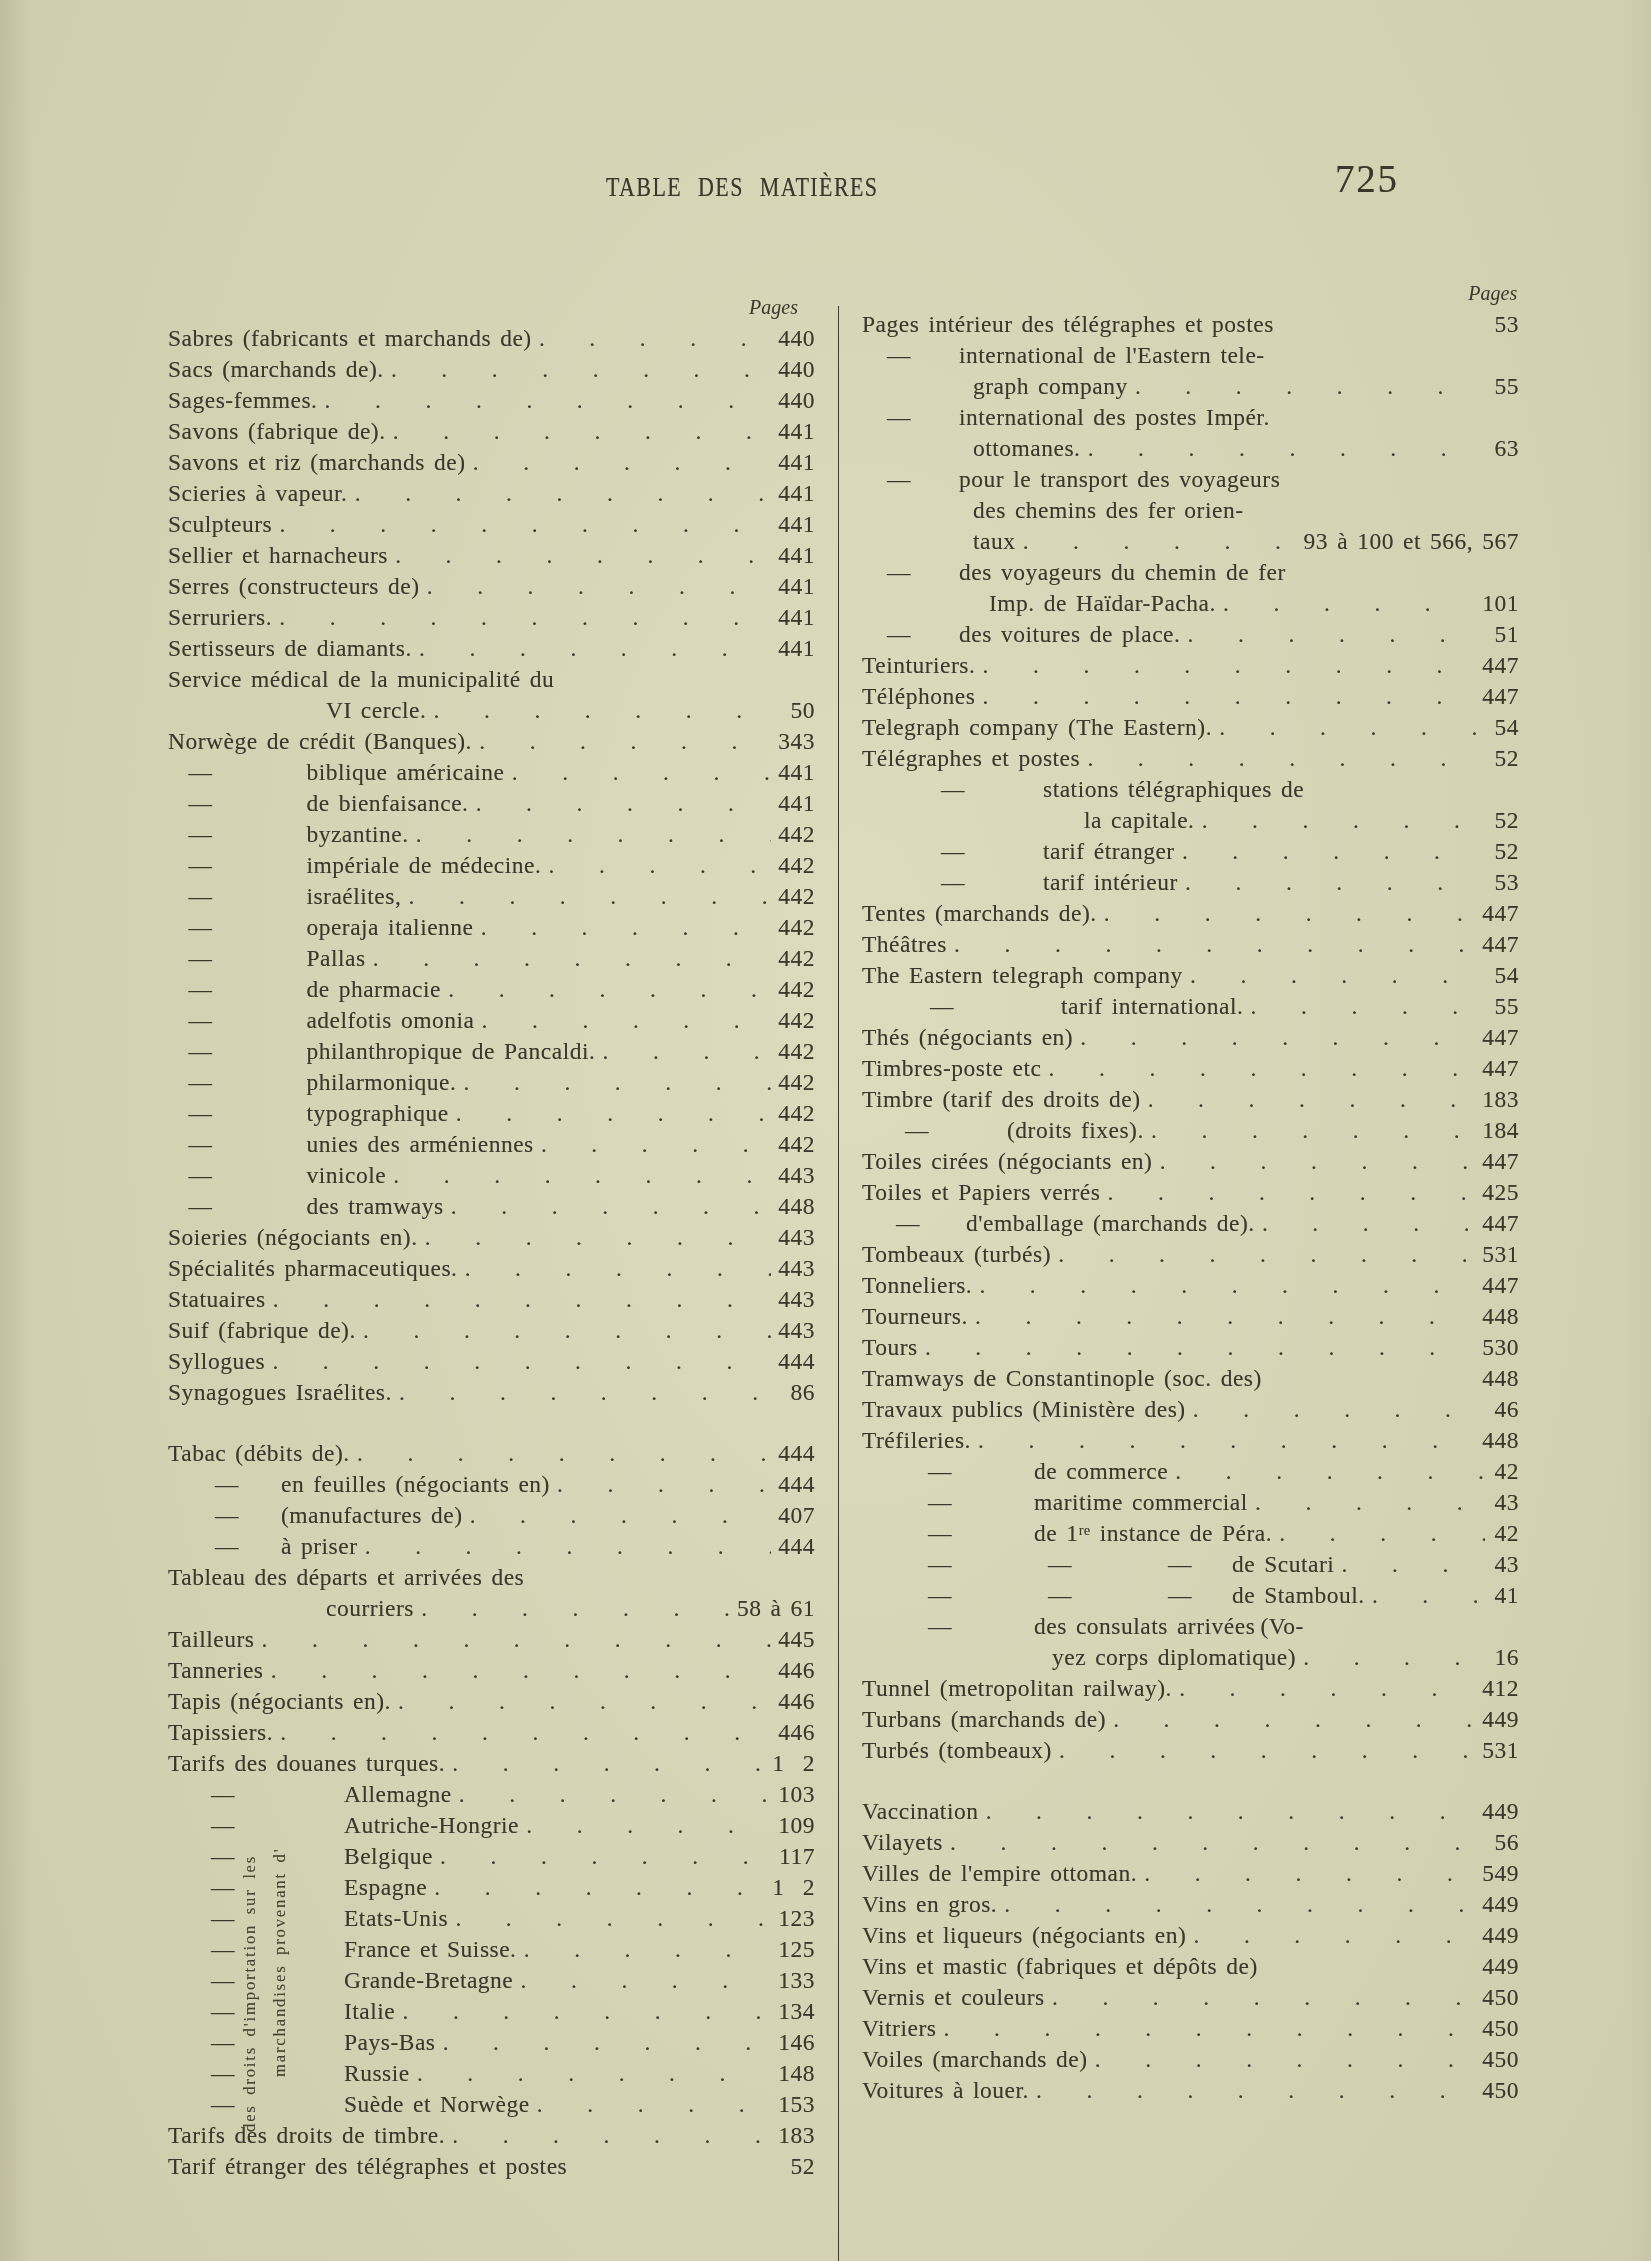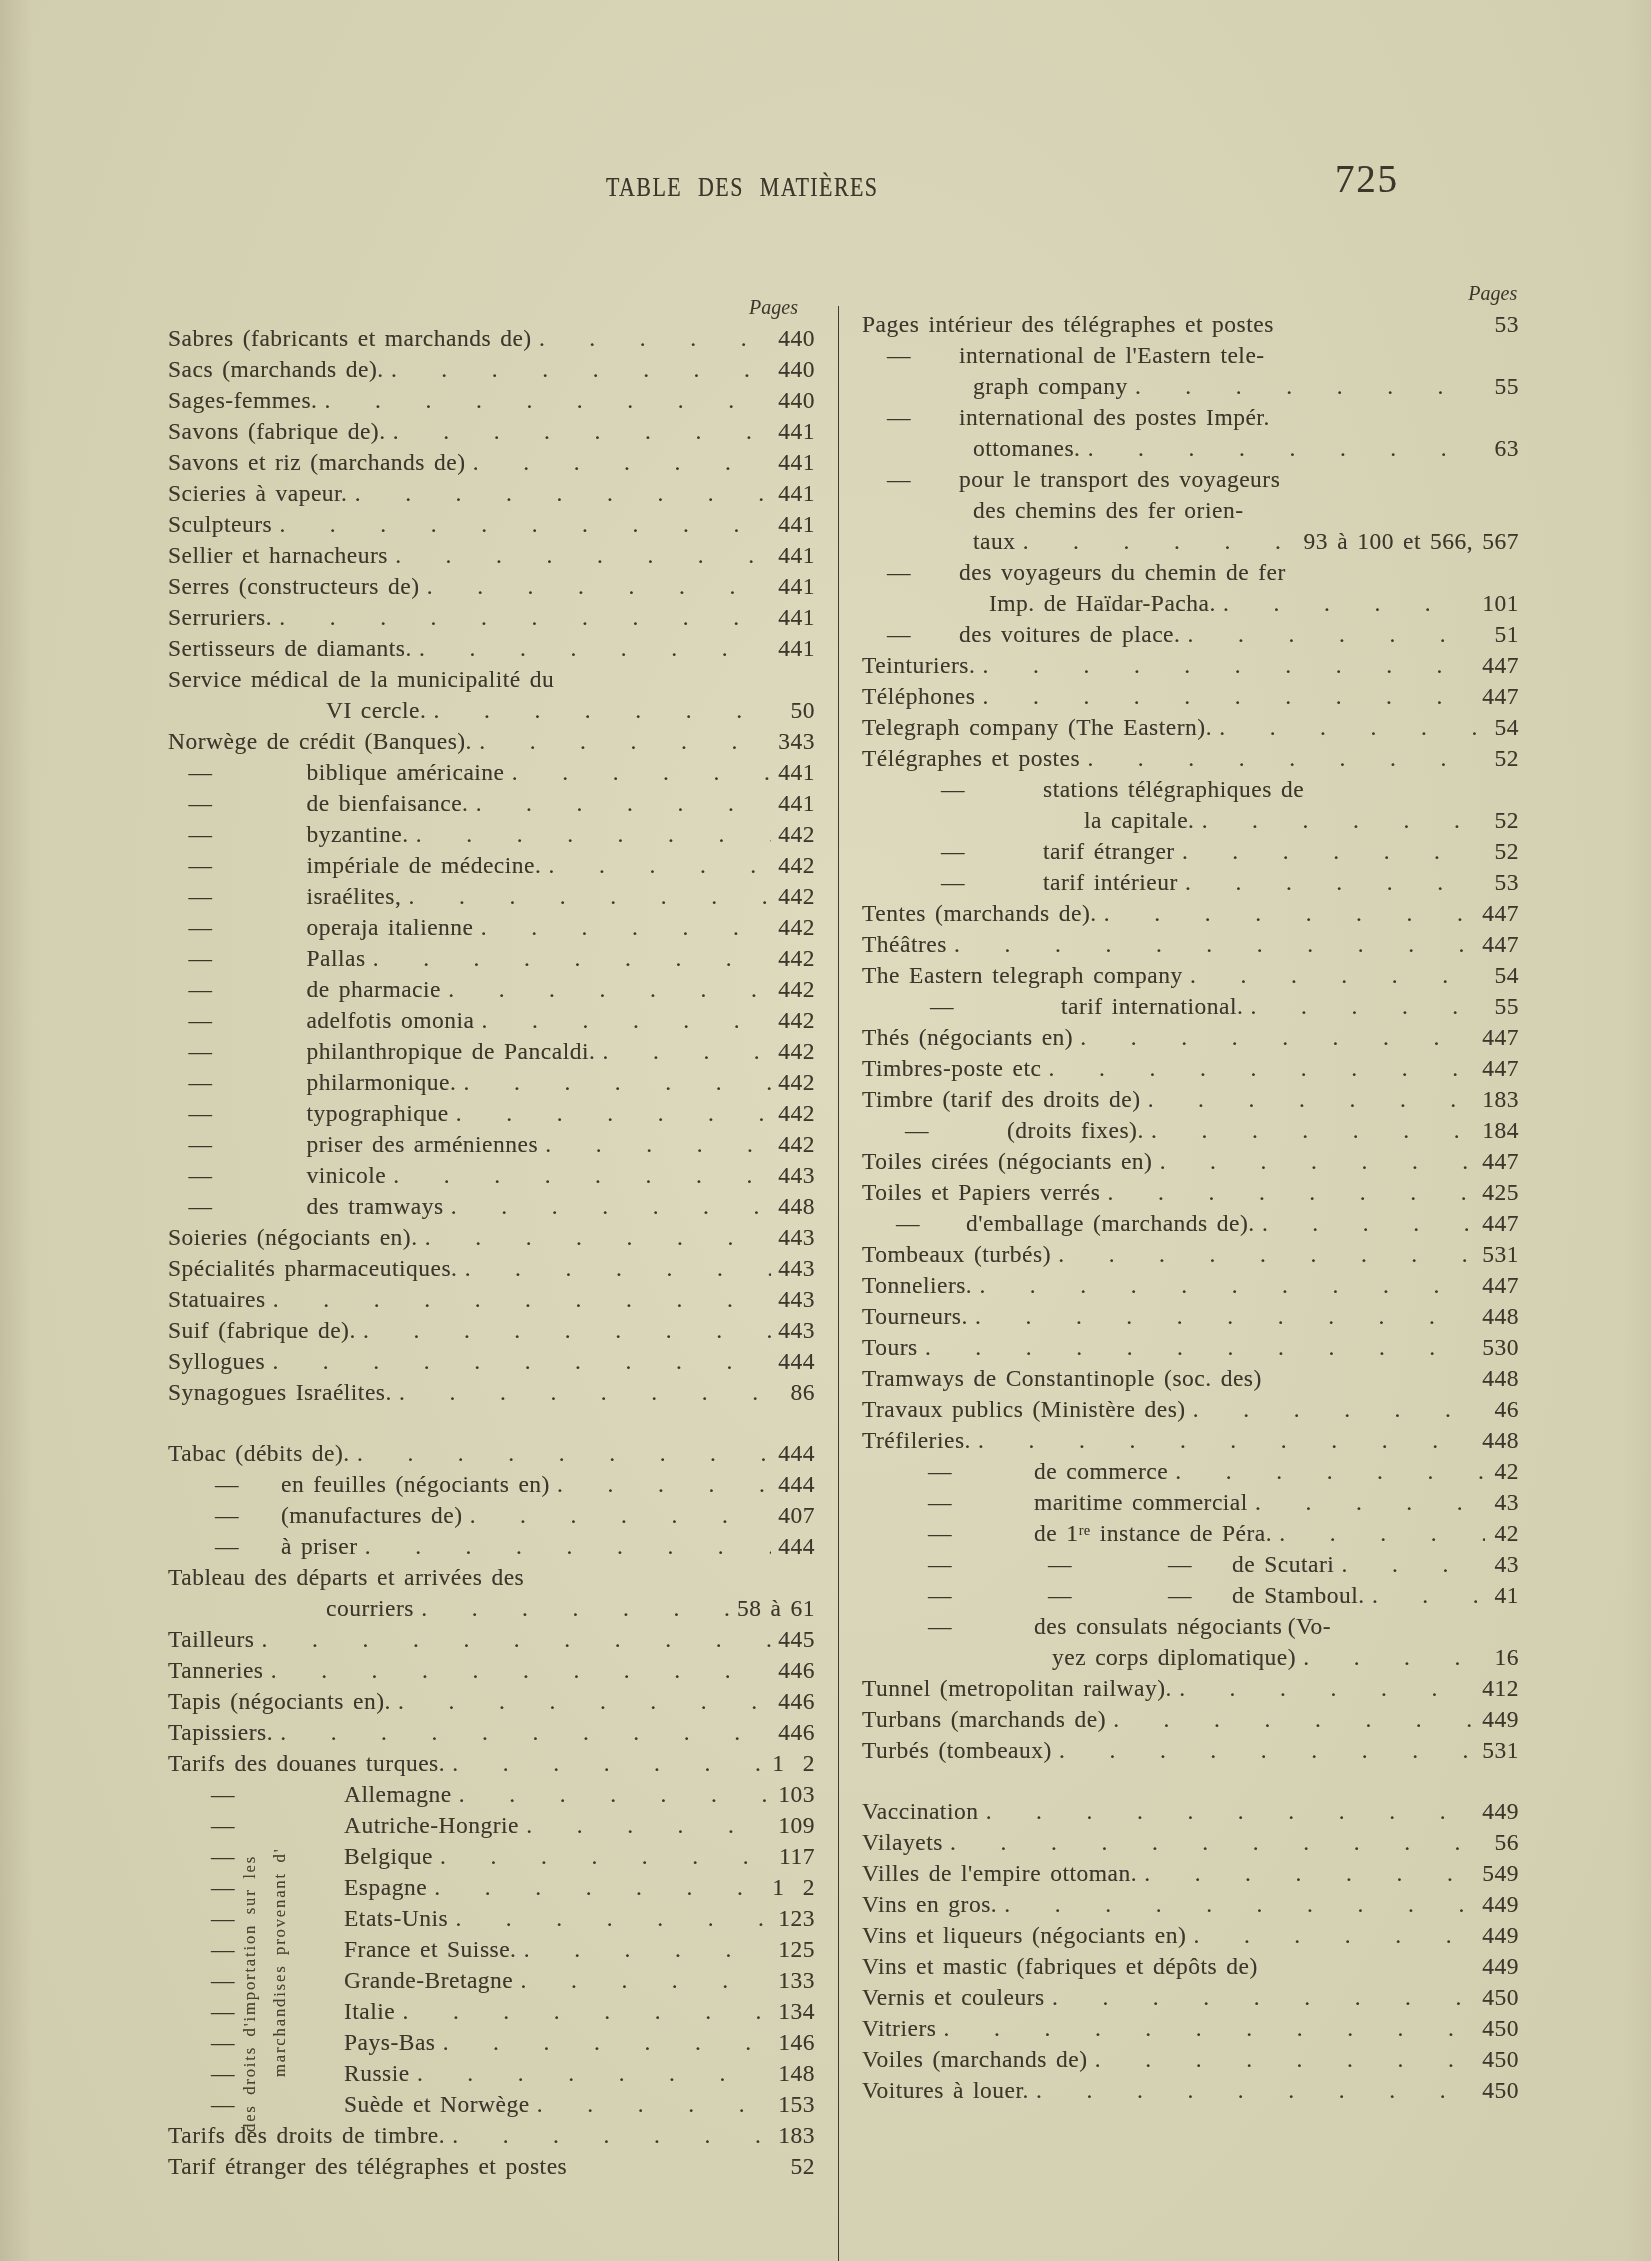--- a/index.html
+++ b/index.html
@@ -211,21 +211,21 @@
         <span class="pg">442</span>
       </div>
       <div class="row">
         <span class="prefix" style="margin-left: 20.4px; width: 118px;">—</span>
         <span class="txt">typographique</span>
         <span class="leader"></span>
         <span class="pg">442</span>
       </div>
       <div class="row">
         <span class="prefix" style="margin-left: 20.4px; width: 118px;">—</span>
-        <span class="txt">priser des arméniennes</span>
+        <span class="txt">unies des arméniennes</span>
         <span class="leader"></span>
         <span class="pg">442</span>
       </div>
       <div class="row">
         <span class="prefix" style="margin-left: 20.4px; width: 118px;">—</span>
         <span class="txt">vinicole</span>
         <span class="leader"></span>
         <span class="pg">443</span>
       </div>
       <div class="row">
@@ -616,21 +616,21 @@
         <span class="pg">43</span>
       </div>
       <div class="row">
         <span class="prefix" style="margin-left: 66px; width: 304px;">—    —    —</span>
         <span class="txt">de Stamboul.</span>
         <span class="leader"></span>
         <span class="pg">41</span>
       </div>
       <div class="row">
         <span class="prefix" style="margin-left: 66px; width: 106px;">—</span>
-        <span class="txt">des consulats négociants (Vo-</span>
+        <span class="txt">des consulats arrivées (Vo-</span>
       </div>
       <div class="row">
         <span class="ind" style="width: 190px;"></span>
         <span class="txt">yez corps diplomatique)</span>
         <span class="leader"></span>
         <span class="pg">16</span>
       </div>
       <div class="row">
         <span class="txt">Tunnel  (metropolitan  railway).</span>
         <span class="leader"></span>

